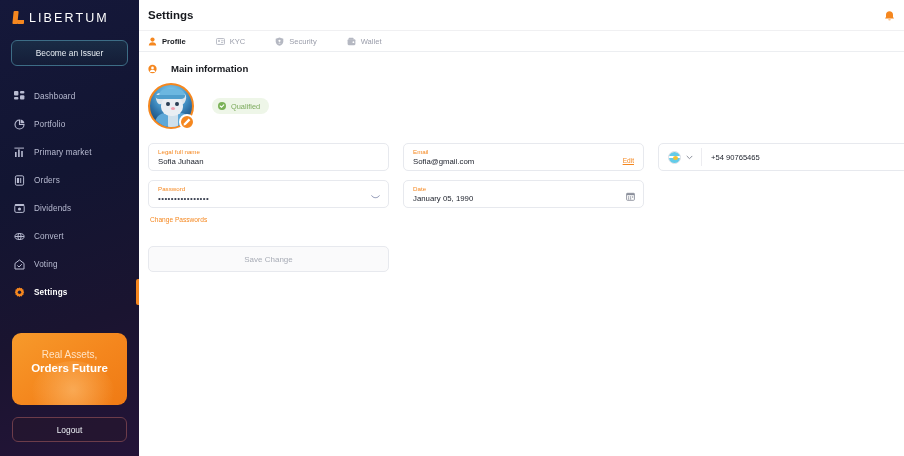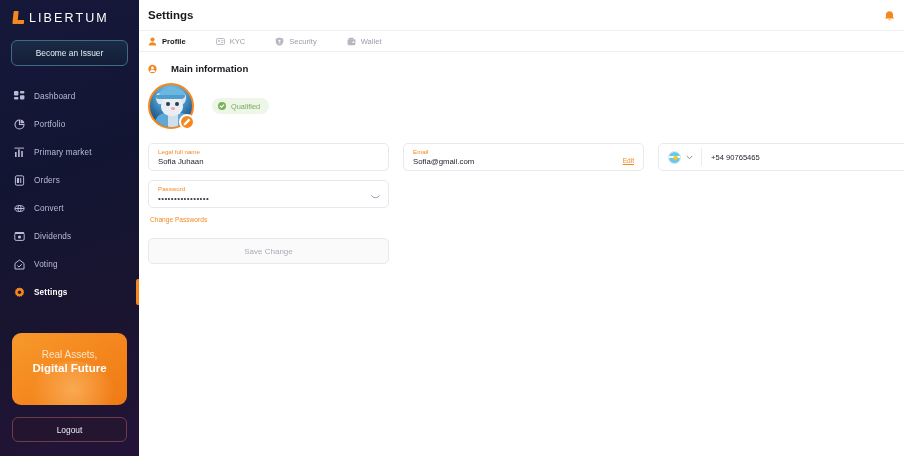--- a/index.html
+++ b/index.html
@@ -214,21 +214,21 @@
     border: 1px solid #d9dde3;
   }
   .flag:before { content:""; position:absolute; left:0; top:0; width:13px; height:4.2px; background:#63cbe8; }
   .flag:after  { content:""; position:absolute; left:0; bottom:0; width:13px; height:4.2px; background:#63cbe8; }
   .flag-sun { position:absolute; left:4px; top:4.6px; width:5px; height:4px; background:#f2c230; border-radius:50%; z-index:2; }
   .chev { margin-left: 5px; width: 7px; height: 7px; display:flex; align-items:center; justify-content:center; }
   .phone-sep { width: 1px; height: 18px; background: #ececf0; margin-left: 8px; }
   .phone-val { font-size: 7.6px; color: #222630; margin-left: 9px; }
 
   .save-btn {
-    margin: 12px 0 0 9px; width: 241px; height: 26px;
+    margin: 20px 0 0 9px; width: 241px; height: 26px;
     border: 1px solid #e7e9ee; border-radius: 5px;
     background: #fafafb; color: #a8acb6; font-size: 8px;
     display: flex; align-items: center; justify-content: center;
     cursor: pointer;
   }
 </style>
 </head>
 <body>
 
 <div class="app">
@@ -285,42 +285,42 @@
               <rect x="2.9" y="3" width="2.2" height="5" fill="#b9bcd2"></rect>
               <rect x="6.2" y="3" width="1" height="5" fill="#b9bcd2"></rect>
             </svg>
         </span>
         <span class="lbl">Orders</span>
       </div>
 
       <div class="nav-item">
         <span class="nav-icon">
           <svg width="11" height="11" viewBox="0 0 11 11">
+              <rect x="0.8" y="2" width="9.4" height="7.4" rx="1.4" fill="none" stroke="#b9bcd2" stroke-width="1"></rect>
+              <rect x="0.8" y="1" width="9.4" height="2" rx="0.8" fill="#b9bcd2"></rect>
+              <circle cx="5.5" cy="6" r="1.6" fill="#b9bcd2"></circle>
+            </svg>
+        </span>
+        <span class="lbl">Dividends</span>
+      </div>
+
+      <div class="nav-item">
+        <span class="nav-icon">
+          <svg width="11" height="11" viewBox="0 0 11 11">
               <ellipse cx="5.5" cy="5.5" rx="4.6" ry="3" fill="none" stroke="#b9bcd2" stroke-width="1"></ellipse>
               <ellipse cx="5.5" cy="5.5" rx="1.6" ry="3" fill="none" stroke="#b9bcd2" stroke-width="1"></ellipse>
               <path d="M1 5.5 H10" stroke="#b9bcd2" stroke-width="1"></path>
             </svg>
         </span>
         <span class="lbl">Convert</span>
       </div>
 
       <div class="nav-item">
         <span class="nav-icon">
           <svg width="11" height="11" viewBox="0 0 11 11">
-              <rect x="0.8" y="2" width="9.4" height="7.4" rx="1.4" fill="none" stroke="#b9bcd2" stroke-width="1"></rect>
-              <rect x="0.8" y="1" width="9.4" height="2" rx="0.8" fill="#b9bcd2"></rect>
-              <circle cx="5.5" cy="6" r="1.6" fill="#b9bcd2"></circle>
-            </svg>
-        </span>
-        <span class="lbl">Dividends</span>
-      </div>
-
-      <div class="nav-item">
-        <span class="nav-icon">
-          <svg width="11" height="11" viewBox="0 0 11 11">
               <path d="M1 4.4 L5.5 1 L10 4.4 V10 H1 Z" fill="none" stroke="#b9bcd2" stroke-width="1"></path>
               <path d="M3.4 6.4 L5 8 L7.8 5.2" fill="none" stroke="#b9bcd2" stroke-width="1"></path>
             </svg>
         </span>
         <span class="lbl">Voting</span>
       </div>
 
       <div class="nav-item active">
         <span class="nav-icon">
           <svg width="11" height="11" viewBox="0 0 11 11">
@@ -328,21 +328,21 @@
             <circle cx="5.5" cy="5.2" r="1.7" fill="#1a1b3a"></circle>
           </svg>
         </span>
         <span class="lbl">Settings</span>
       </div>
 
     </nav>
 
     <div class="promo">
       <span class="promo-l1">Real Assets,</span>
-      <span class="promo-l2">Digital Future</span>
+      <span class="promo-l2">Orders Future</span>
     </div>
 
     <div class="logout">Logout</div>
   </aside>
 
   <main class="main">
 
     <div class="topbar">
       <div class="page-title">Settings</div>
       <div class="topbar-right">
@@ -482,20 +482,35 @@
             <div class="pwd">••••••••••••••••</div>
             <span class="field-ico">
               <svg width="10" height="8" viewBox="0 0 10 8">
                   <path d="M0.8 2.6 C2.4 5.6 7.6 5.6 9.2 2.6" fill="none" stroke="#7d86a8" stroke-width="1" stroke-linecap="round"></path>
                 </svg>
             </span>
           </div>
           <span class="change-pwd">Change Passwords</span>
         </div>
 
+        <div class="field">
+          <div class="flabel">Date</div>
+          <div class="fvalue">January 05, 1990</div>
+          <span class="field-ico">
+            <svg width="9" height="9" viewBox="0 0 9 9">
+                <rect x="0.6" y="1.3" width="7.8" height="7" rx="0.9" fill="none" stroke="#8b8f9b" stroke-width="0.9"></rect>
+                <rect x="0.6" y="1.3" width="7.8" height="1.9" fill="#8b8f9b"></rect>
+                <rect x="2" y="4.4" width="1.2" height="1.2" fill="#8b8f9b"></rect>
+                <rect x="4" y="4.4" width="1.2" height="1.2" fill="#8b8f9b"></rect>
+                <rect x="6" y="4.4" width="1.2" height="1.2" fill="#8b8f9b"></rect>
+                <rect x="2" y="6.3" width="1.2" height="1.2" fill="#8b8f9b"></rect>
+                <rect x="4" y="6.3" width="1.2" height="1.2" fill="#8b8f9b"></rect>
+              </svg>
+          </span>
+        </div>
 
       </div>
 
     </div>
 
     <div class="save-btn">Save Change</div>
 
   </main>
 </div>
 

